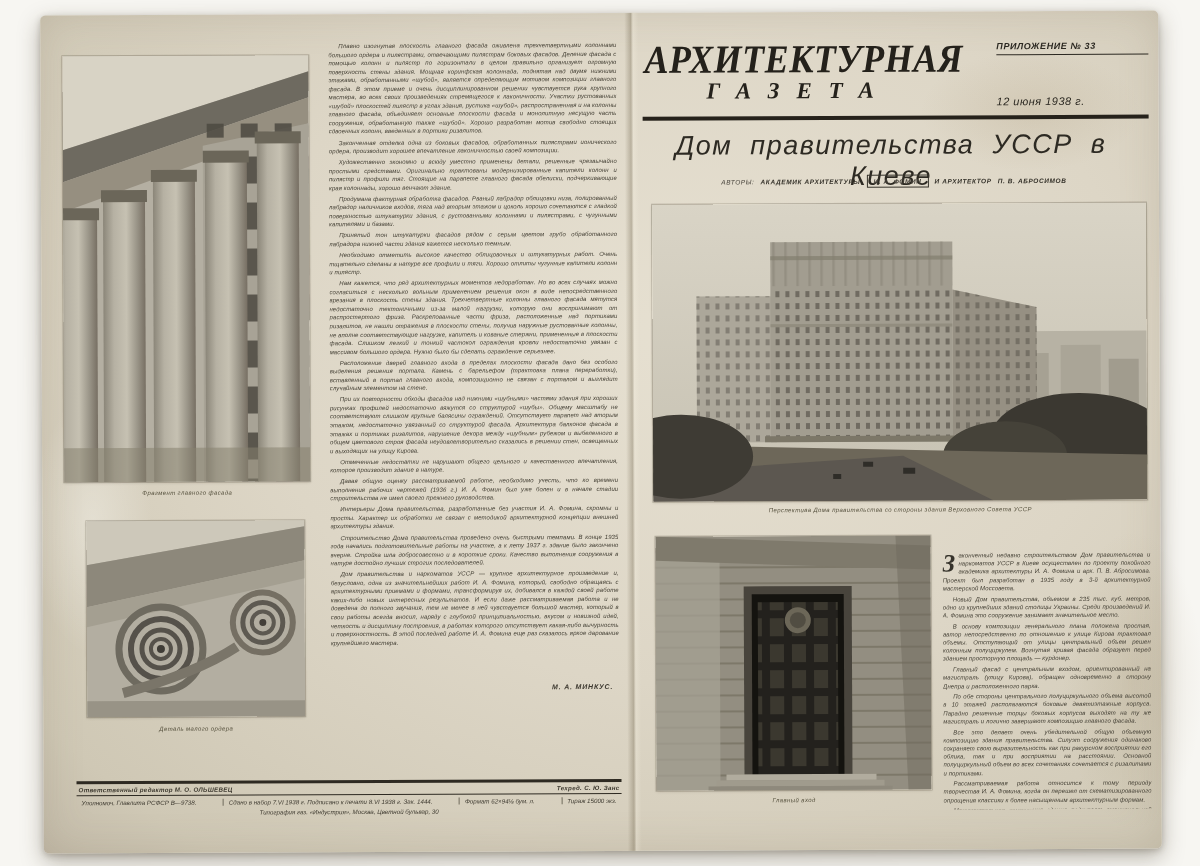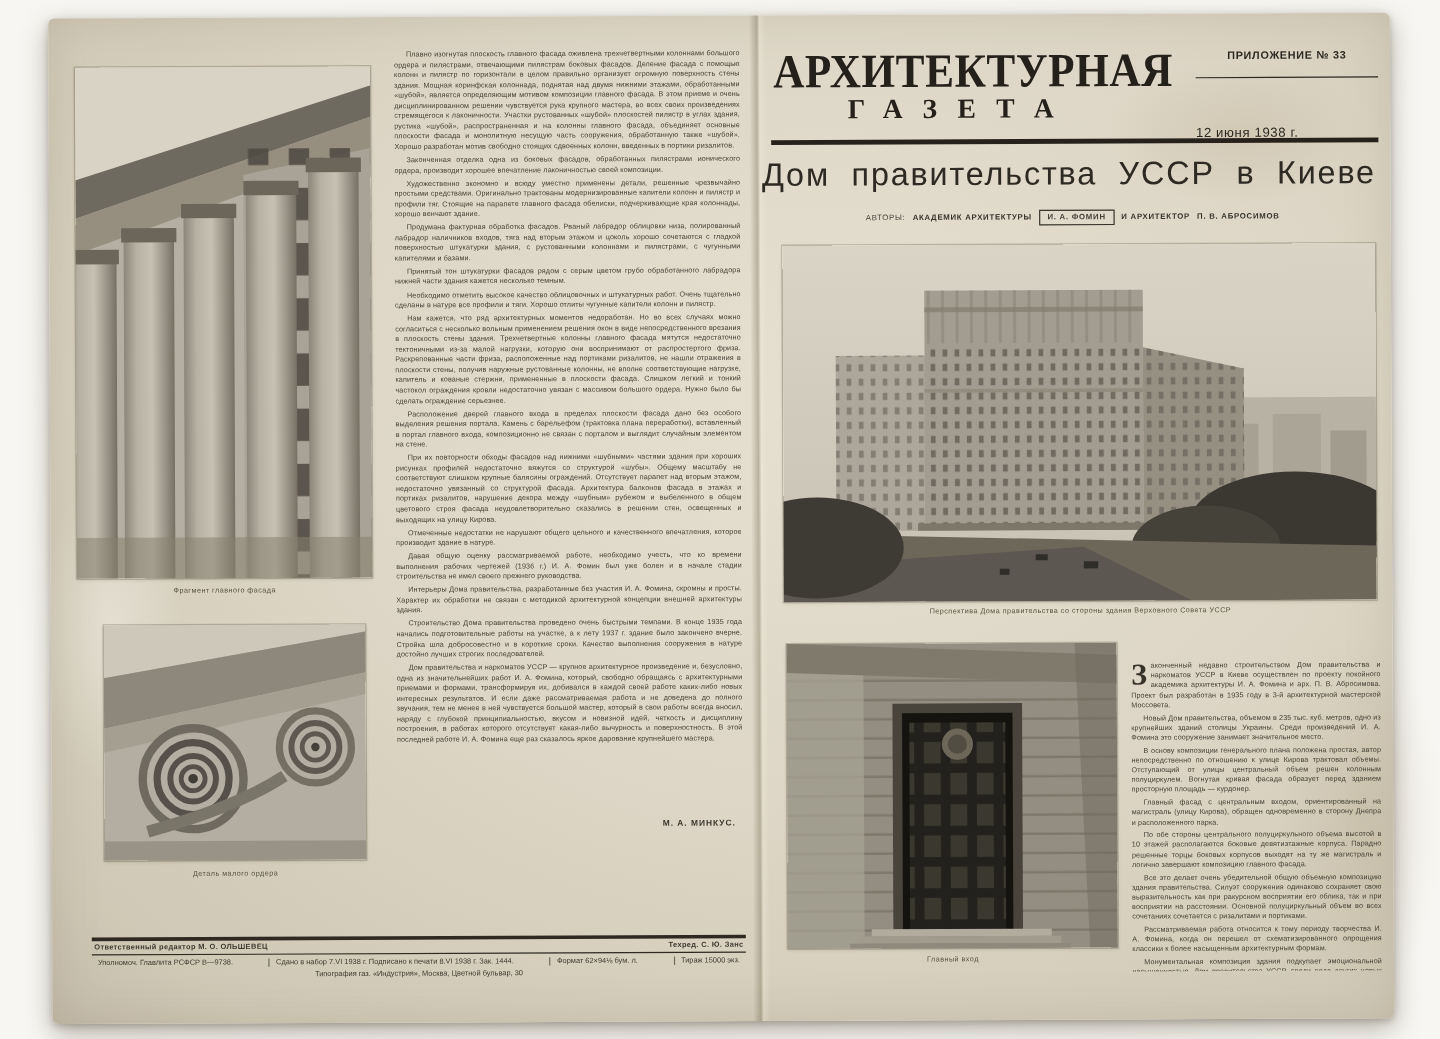--- a/index.html
+++ b/index.html
@@ -1,18 +1,18 @@
 <!DOCTYPE html>
 <html><head>
 <meta charset="utf-8">
 <style>
   * { box-sizing: border-box; margin: 0; padding: 0; }
   html,body { width:1200px; height:866px; overflow:hidden; background:#f7f6f2;
               font-family:"Liberation Sans", sans-serif; }
-  .stage { position:relative; width:956px; height:866px; }
+  .stage { position:relative; width:956px; height:866px;font-style:italic; }
 
   .paper { position:absolute; left:42px; top:13px; width:1118px; height:838px;
            background: radial-gradient(ellipse at 58% 38%, #e6e0d1 0%, #ddd6c6 48%, #cfc8b5 88%, #c4bcaa 100%);
            border-radius:5px; transform:rotate(-0.25deg);
            box-shadow: 0 8px 22px rgba(60,50,30,.35), 0 2px 6px rgba(60,50,30,.25),
                        inset 0 0 40px rgba(120,108,82,.18); }
   .stain { position:absolute; border-radius:50%; pointer-events:none; }
   .stain.s1 { left:880px; top:40px; width:220px; height:120px;
               background:radial-gradient(closest-side, rgba(150,128,88,.16), rgba(150,128,88,0)); }
   .stain.s2 { left:1020px; top:520px; width:140px; height:300px;
@@ -56,21 +56,21 @@
   
   .masthead { position:absolute; left:16px; top:26px; right:10px; display:flex; }
   .mast-title { width:312px; color:#24211b; }
   .mast-title .line1 { font-family:"Liberation Serif", serif; font-weight:bold;
                        font-size:36px; line-height:38px; letter-spacing:.5px;
                        transform:scale(1,1.1); transform-origin:left top; white-space:nowrap; }
   .mast-title .line2 { font-family:"Liberation Serif", serif; font-weight:bold;
                        font-size:23px; letter-spacing:17px; padding-left:62px; margin-top:2px; }
   .mast-meta { margin-left:auto; text-align:left; width:152px; padding-top:4px; color:#2c2922; }
   .mast-meta .supplement { font-size:9px; font-weight:bold; letter-spacing:.6px;
-                           border-bottom:1.5px solid #2c2922; padding-bottom:13px;text-align:center; }
+                           border-bottom:1.5px solid #2c2922; padding-bottom:3px; }
   .mast-meta .issue-date { font-size:11px; margin-top:40px; letter-spacing:.5px; }
   .mast-rule { position:absolute; left:14px; right:10px; top:104px; height:4px; background:#26221b; }
 
   .headline { position:absolute; left:0; right:6px; top:118px; text-align:center;
               font-size:27px; font-weight:400; color:#2d2a23;
               letter-spacing:1.5px; word-spacing:9px; }
   .byline { position:absolute; left:0; right:0; top:163px; display:flex;
             justify-content:center; align-items:center; gap:6px;
             font-size:6.5px; color:#46423a; letter-spacing:.6px; }
   .byline .b { font-weight:bold; color:#36332b; }

